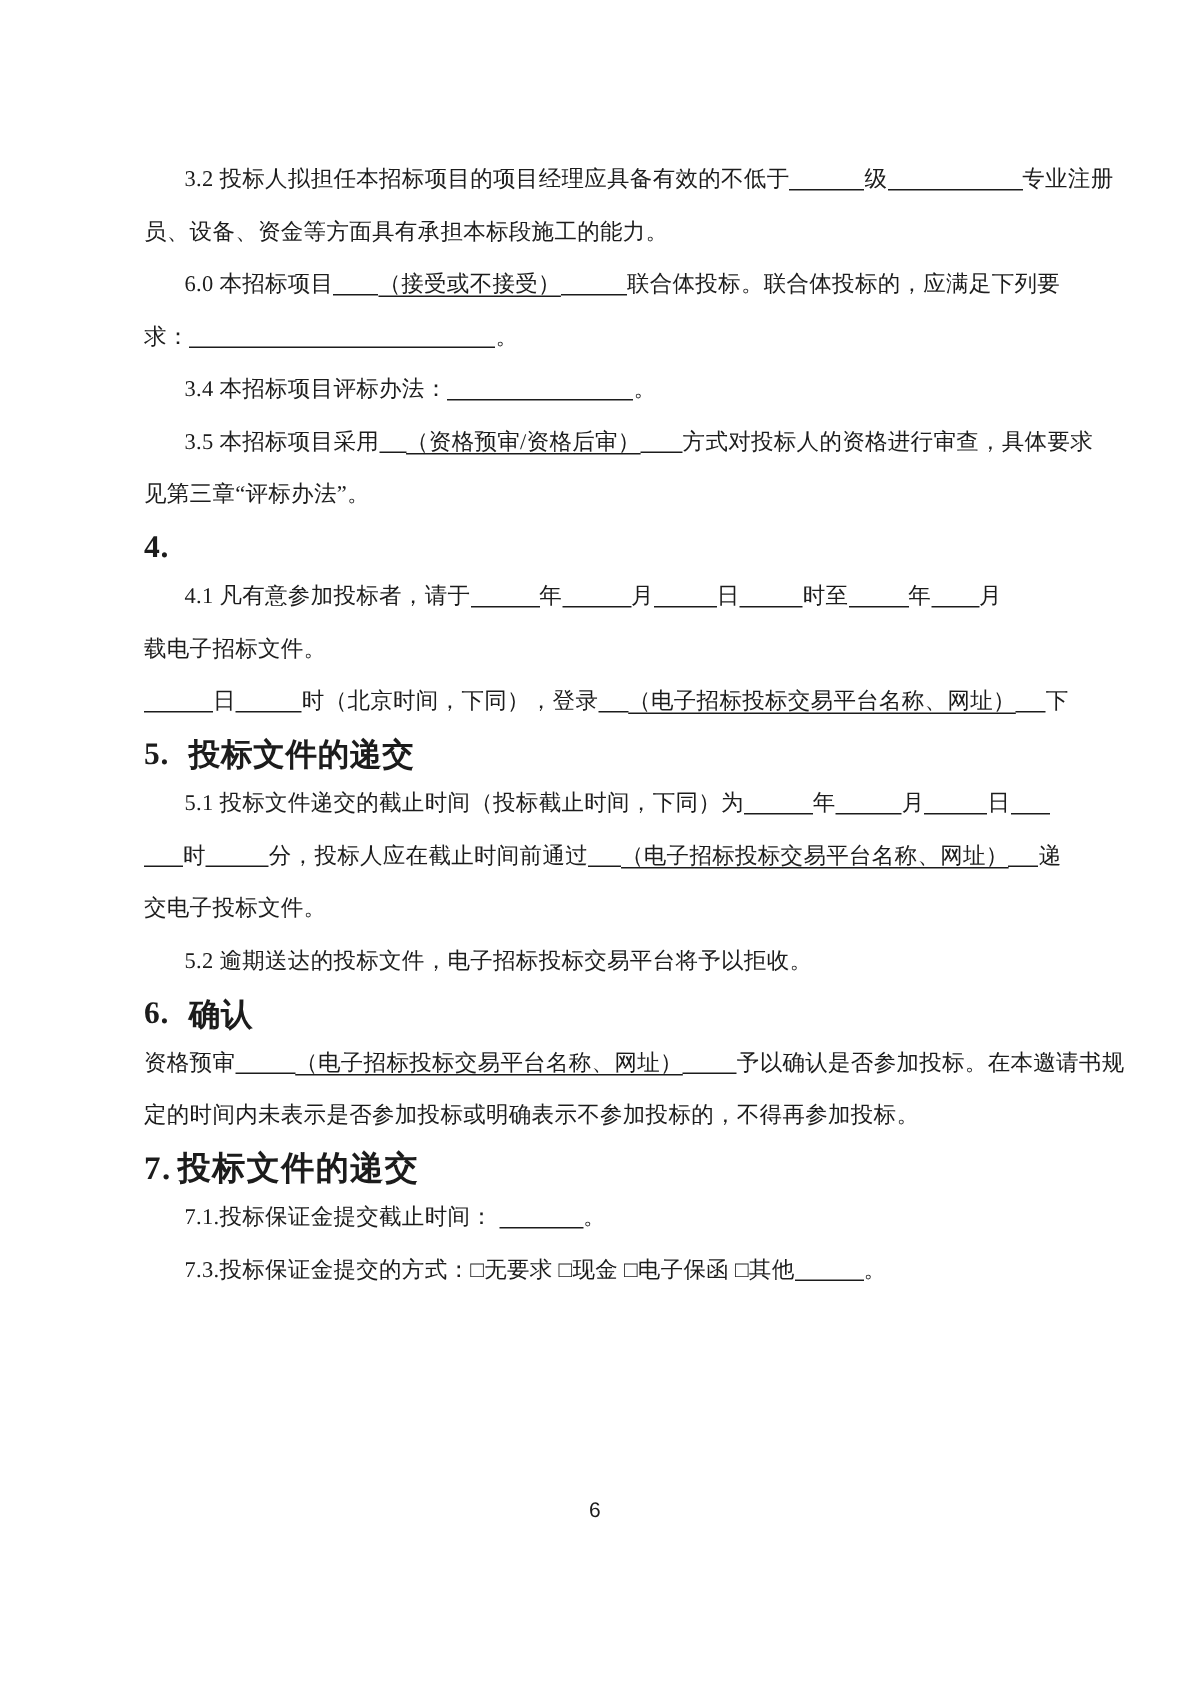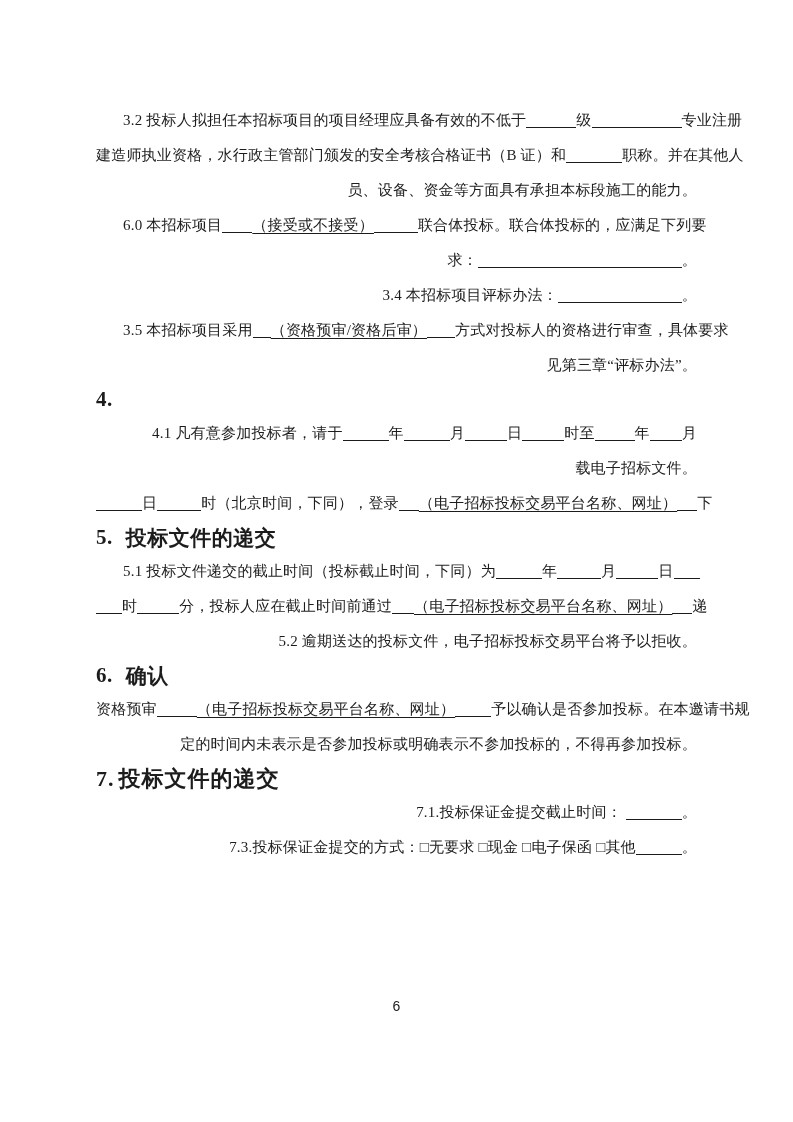--- a/index.html
+++ b/index.html
@@ -5,21 +5,21 @@
   html,body{margin:0;padding:0;background:#ffffff;}
   body{
     width:793px;height:1122px;overflow:hidden;
     font-family:"Liberation Serif","DejaVu Serif",serif;
     color:#1c1c1c;
   }
   .page{
     position:relative;width:793px;height:1122px;background:#fff;
     box-sizing:border-box;padding:103px 96px 0 96px;
   }
-  .doc-body{width:601px;text-align:right;}
+  .doc-body{width:601px;}
   .line{
     height:35px;line-height:35px;font-size:15px;
     white-space:pre;letter-spacing:0.2px;
   }
   .line.indent{padding-left:27px;}
   .bl{ 
     display:inline-block;
     border-bottom:1.4px solid #1c1c1c;
     height:12px;margin-bottom:-3px;
   }
@@ -40,34 +40,34 @@
     font-family:"Liberation Sans","DejaVu Sans",sans-serif;
     color:#1c1c1c;
   }
 </style>
 </head>
 <body>
 
 <div class="page">
   <div class="doc-body">
       <div class="line indent"><span class="t">3.2 投标人拟担任本招标项目的项目经理应具备有效的不低于</span><span class="bl" style="width: 50px;"></span><span class="t">级</span><span class="bl" style="width: 90px;"></span><span class="t">专业注册</span></div>
-      <div class="line"><span class="t">建造师执业资格，水行政主管部门颁发的安全考核合格证书（B 证）和</span><span class="bl" style="width: 56px;"></span><span class="t">职称。并在其他人</span></div>
       <div class="line"><span class="t">员、设备、资金等方面具有承担本标段施工的能力。</span></div>
       <div class="line indent"><span class="t">6.0 本招标项目</span><span class="bl" style="width: 30px;"></span><span class="ut">（接受或不接受）</span><span class="bl" style="width: 44px;"></span><span class="t">联合体投标。联合体投标的，应满足下列要</span></div>
       <div class="line"><span class="t">求：</span><span class="bl" style="width: 204px;"></span><span class="t">。</span></div>
       <div class="line indent"><span class="t">3.4 本招标项目评标办法：</span><span class="bl" style="width: 124px;"></span><span class="t">。</span></div>
       <div class="line indent"><span class="t">3.5 本招标项目采用</span><span class="bl" style="width: 18px;"></span><span class="ut">（资格预审/资格后审）</span><span class="bl" style="width: 28px;"></span><span class="t">方式对投标人的资格进行审查，具体要求</span></div>
       <div class="line"><span class="t">见第三章“评标办法”。</span></div>
       <div class="heading"><span style="margin-right: 13px;">4.</span></div>
       <div class="line indent"><span class="t">4.1 凡有意参加投标者，请于</span><span class="bl" style="width: 46px;"></span><span class="t">年</span><span class="bl" style="width: 46px;"></span><span class="t">月</span><span class="bl" style="width: 42px;"></span><span class="t">日</span><span class="bl" style="width: 42px;"></span><span class="t">时至</span><span class="bl" style="width: 40px;"></span><span class="t">年</span><span class="bl" style="width: 32px;"></span><span class="t">月</span></div>
       <div class="line"><span class="t">载电子招标文件。</span></div>
       <div class="line"><span class="bl" style="width: 46px;"></span><span class="t">日</span><span class="bl" style="width: 44px;"></span><span class="t">时（北京时间，下同），登录</span><span class="bl" style="width: 20px;"></span><span class="ut">（电子招标投标交易平台名称、网址）</span><span class="bl" style="width: 20px;"></span><span class="t">下</span></div>
       <div class="heading"><span style="margin-right: 13px;">5.</span><span>投标文件的递交</span></div>
       <div class="line indent"><span class="t">5.1 投标文件递交的截止时间（投标截止时间，下同）为</span><span class="bl" style="width: 46px;"></span><span class="t">年</span><span class="bl" style="width: 44px;"></span><span class="t">月</span><span class="bl" style="width: 42px;"></span><span class="t">日</span><span class="bl" style="width: 26px;"></span></div>
       <div class="line"><span class="bl" style="width: 26px;"></span><span class="t">时</span><span class="bl" style="width: 42px;"></span><span class="t">分，投标人应在截止时间前通过</span><span class="bl" style="width: 22px;"></span><span class="ut">（电子招标投标交易平台名称、网址）</span><span class="bl" style="width: 20px;"></span><span class="t">递</span></div>
+      <div class="line"><span class="t">交电子投标文件。</span></div>
       <div class="line indent"><span class="t">5.2 逾期送达的投标文件，电子招标投标交易平台将予以拒收。</span></div>
       <div class="heading"><span style="margin-right: 13px;">6.</span><span>确认</span></div>
       <div class="line"><span class="t">资格预审</span><span class="bl" style="width: 40px;"></span><span class="ut">（电子招标投标交易平台名称、网址）</span><span class="bl" style="width: 36px;"></span><span class="t">予以确认是否参加投标。在本邀请书规</span></div>
       <div class="line"><span class="t">定的时间内未表示是否参加投标或明确表示不参加投标的，不得再参加投标。</span></div>
       <div class="heading large"><span style="margin-right: 4px;">7.</span><span>投标文件的递交</span></div>
       <div class="line indent"><span class="t">7.1.投标保证金提交截止时间： </span><span class="bl" style="width: 56px;"></span><span class="t">。</span></div>
       <div class="line indent"><span class="t">7.3.投标保证金提交的方式：</span><span class="icon">□</span><span class="t">无要求 </span><span class="icon">□</span><span class="t">现金 </span><span class="icon">□</span><span class="t">电子保函 </span><span class="icon">□</span><span class="t">其他</span><span class="bl" style="width: 46px;"></span><span class="t">。</span></div>
     </div>
   <div class="footer">6</div>
 </div>

